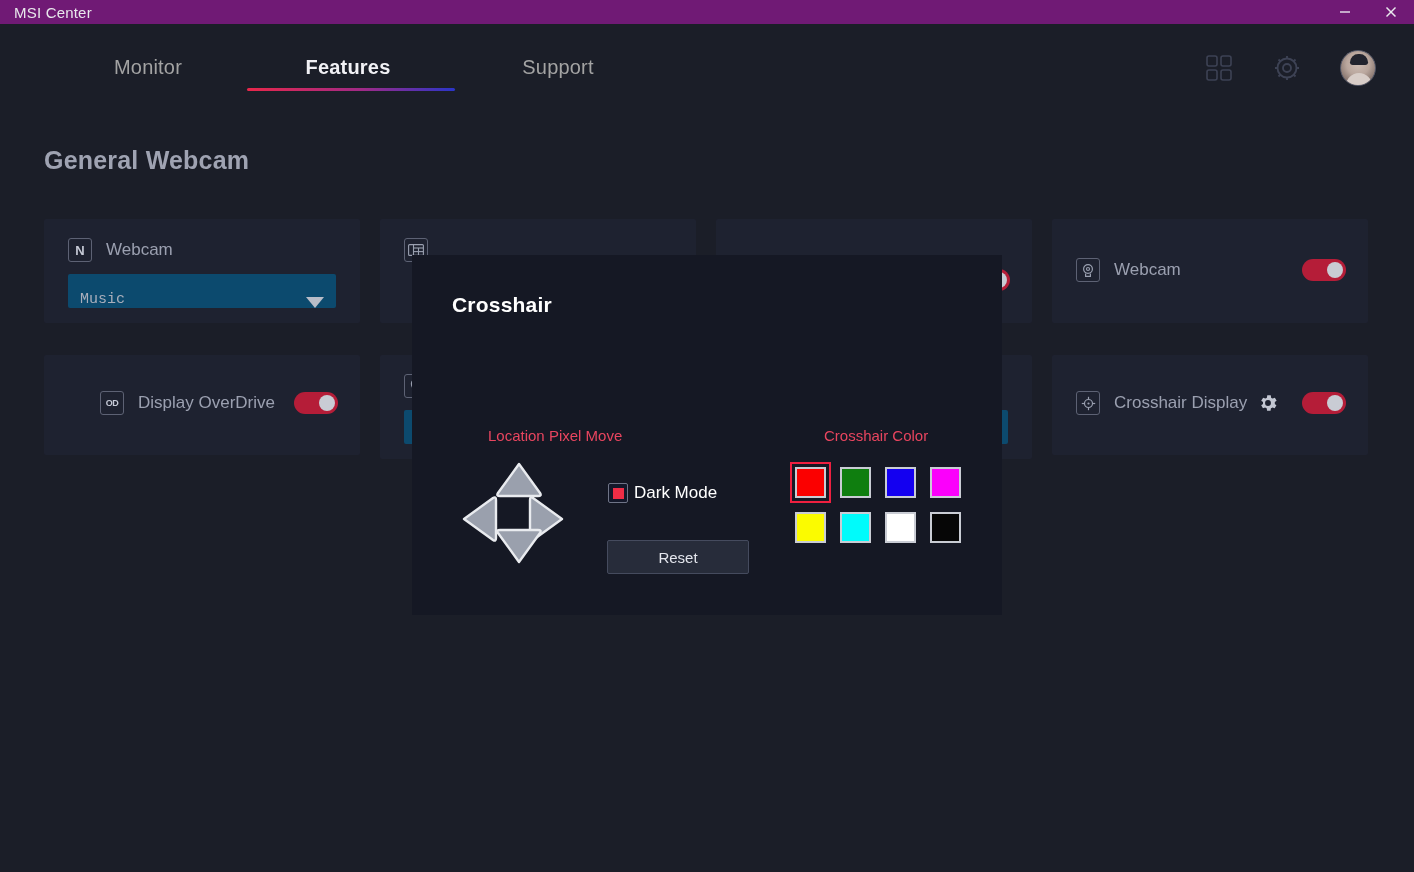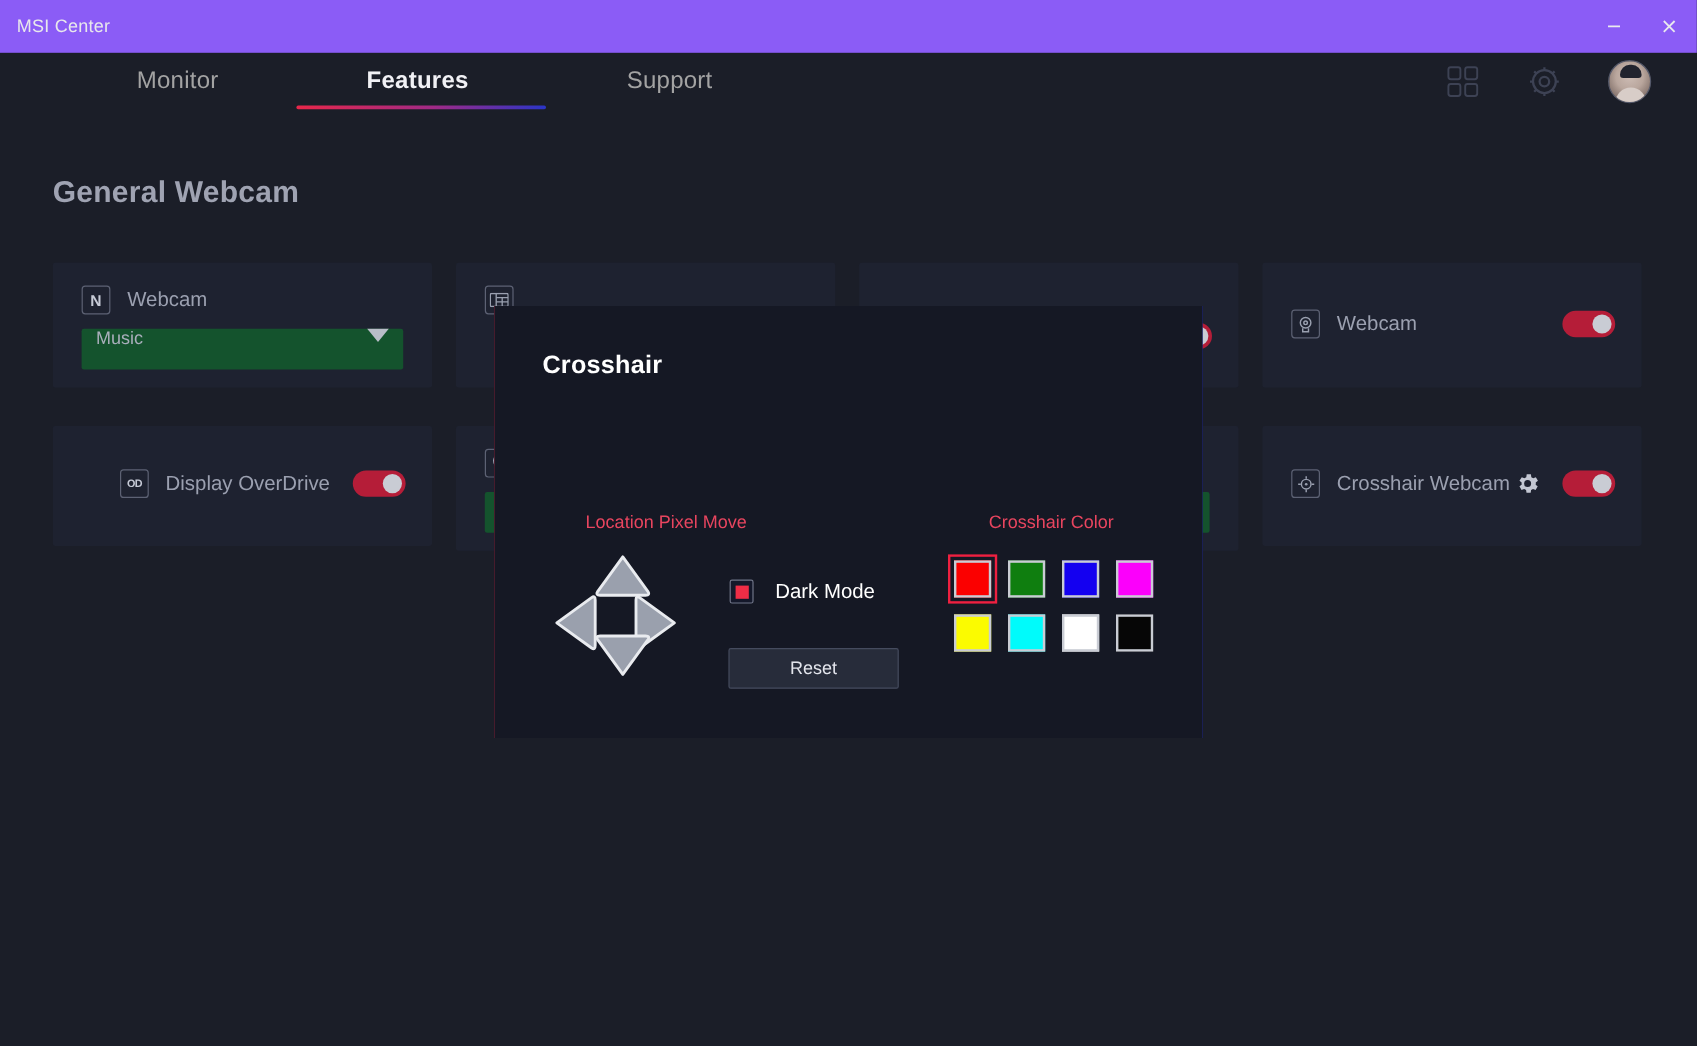--- a/index.html
+++ b/index.html
@@ -5,22 +5,22 @@
   * { box-sizing: border-box; margin: 0; padding: 0; }
   html, body {
     width: 1414px; height: 872px;
     background: #1b1e28;
     font-family: "Liberation Sans", sans-serif;
     overflow: hidden;
   }
 
   
   .titlebar {
-    position: absolute; top: 0; left: 0; width: 1414px; height: 44px;
-    background: #8b5cf6;
+    position: absolute; top: 0; left: 0; width: 1414px; height: 24px;
+    background: #701a75;
     display: flex; align-items: center;
   }
   .titlebar-text {
     color: #e8e8ec; font-size: 15px; margin-left: 14px; letter-spacing: .2px;
   }
   .win-controls { margin-left: auto; display: flex; height: 36px; }
   .win-btn {
     width: 46px; height: 36px; display: flex; align-items: center; justify-content: center;
     color: #e9e9ee;
   }
@@ -89,22 +89,22 @@
     margin-left: auto; width: 44px; height: 22px; border-radius: 11px;
     background: #b51d38; position: relative; flex: 0 0 auto;
   }
   .toggle::after {
     content: ""; position: absolute; top: 3px; right: 3px;
     width: 16px; height: 16px; border-radius: 50%; background: #c9ccd4;
   }
   .gear-inline { margin-left: auto; margin-right: 14px; color: #c3c7d2; display: flex; }
   .gear-inline svg { display: block; }
   .select {
-    position: absolute; height: 34px; background: #14532d; border-radius: 2px;
-    display: flex; align-items: flex-start; padding: 0 12px;
+    position: absolute; height: 34px; background: #0c4a6e; border-radius: 2px;
+    display: flex; align-items: flex-end; padding: 0 12px; font-family: Liberation Mono, monospace;
   }
   .select-value { color: #a9aebb; font-size: 15px; }
   .caret {
     margin-left: auto; width: 0; height: 0;
     border-left: 9px solid transparent; border-right: 9px solid transparent;
     border-top: 11px solid #b9bdc8;
   }
 
   
   .modal {
@@ -134,21 +134,21 @@
   .tri svg { display: block; }
 
   .darkmode-row {
     position: absolute; left: 196px; top: 228px; display: flex; align-items: center;
   }
   .checkbox {
     width: 20px; height: 20px; border: 1px solid #6f7487; border-radius: 2px;
     display: flex; align-items: center; justify-content: center; background: #14182a;
   }
   .checkbox-fill { width: 11px; height: 11px; background: #ef2d46; }
-  .darkmode-label { margin-left: 18px; color: #ffffff; font-size: 17px; }
+  .darkmode-label { margin-left: 6px; color: #ffffff; font-size: 17px; }
 
   .reset-btn {
     position: absolute; left: 195px; top: 285px; width: 142px; height: 34px;
     background: #272c3a; border: 1px solid #454b5e; border-radius: 2px;
     color: #e3e5ec; font-size: 15px;
     display: flex; align-items: center; justify-content: center;
     font-family: "Liberation Sans", sans-serif;
   }
 
   .swatch-grid {
@@ -305,21 +305,21 @@
     <div class="sq-icon">
       <svg width="15" height="15" viewBox="0 0 15 15" fill="none" stroke="currentColor" stroke-width="1.2">
         <circle cx="7.5" cy="7.5" r="4"></circle>
         <circle cx="7.5" cy="7.5" r="1.1" fill="currentColor" stroke="none"></circle>
         <line x1="7.5" y1="0.8" x2="7.5" y2="3"></line>
         <line x1="7.5" y1="12" x2="7.5" y2="14.2"></line>
         <line x1="0.8" y1="7.5" x2="3" y2="7.5"></line>
         <line x1="12" y1="7.5" x2="14.2" y2="7.5"></line>
       </svg>
     </div>
-    <span class="card-label">Crosshair Webcam</span>
+    <span class="card-label">Crosshair Display</span>
     <span class="gear-inline">
       <svg width="22" height="22" viewBox="0 0 24 24" fill="currentColor">
         <path d="M19.4 13a7.8 7.8 0 0 0 0-2l2-1.5-1.9-3.3-2.4 1a7.6 7.6 0 0 0-1.7-1l-.4-2.6h-3.8l-.4 2.6c-.6.25-1.2.58-1.7 1l-2.4-1L4.6 9.5l2 1.5a7.8 7.8 0 0 0 0 2l-2 1.5 1.9 3.3 2.4-1c.5.42 1.1.75 1.7 1l.4 2.6h3.8l.4-2.6c.6-.25 1.2-.58 1.7-1l2.4 1 1.9-3.3-2-1.5zM12 15.2A3.2 3.2 0 1 1 12 8.8a3.2 3.2 0 0 1 0 6.4z"></path>
       </svg>
     </span>
     <div class="toggle"></div>
   </div>
 </div>
 
 <div class="modal">

